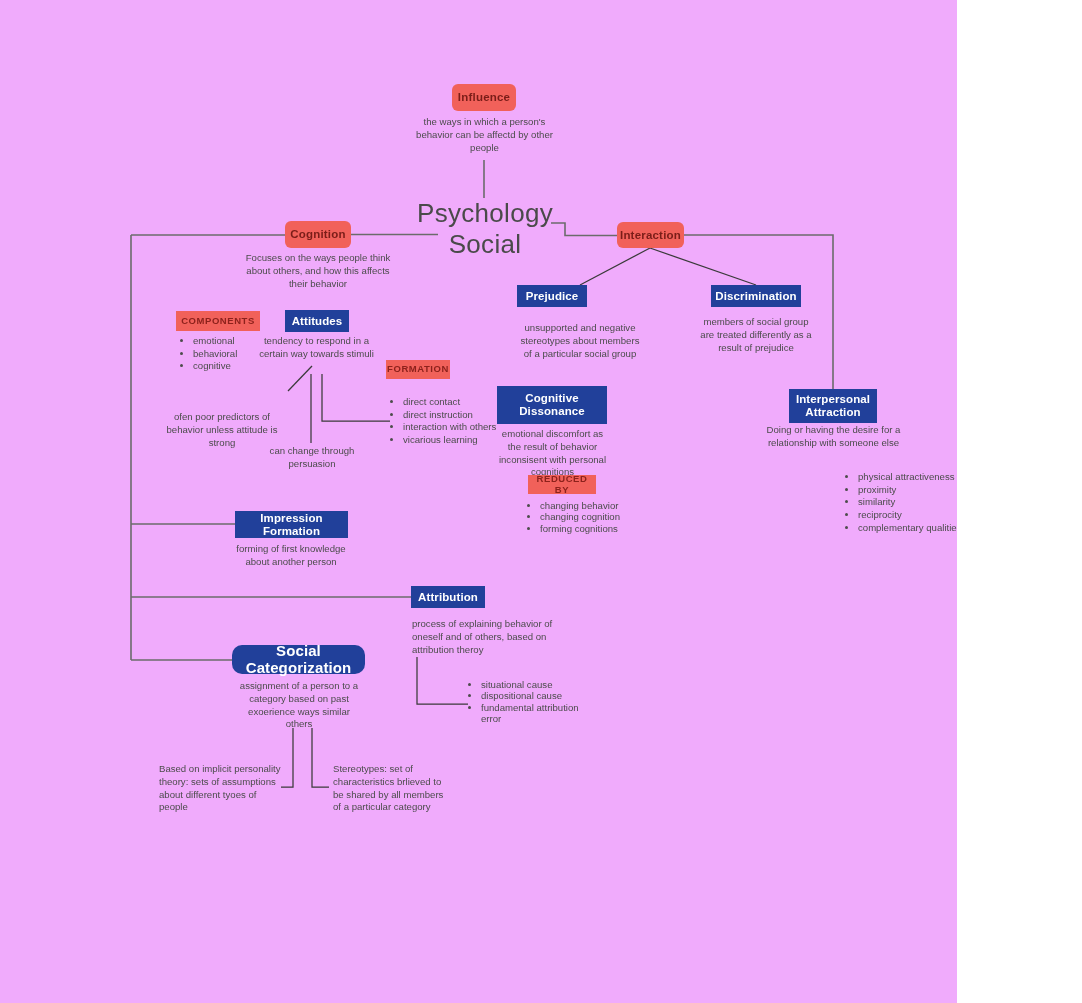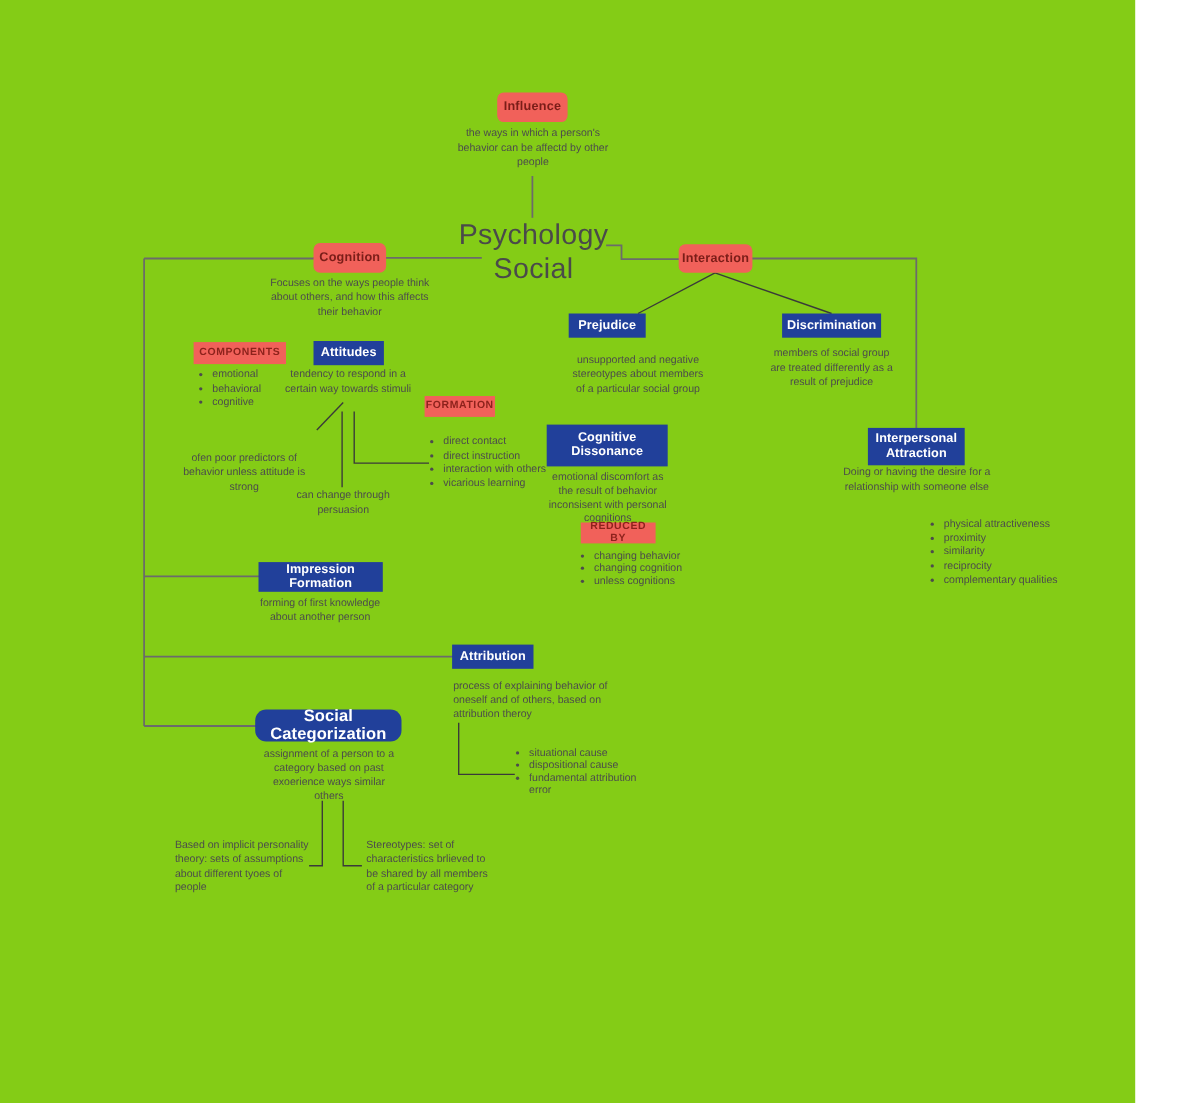--- a/index.html
+++ b/index.html
@@ -8,23 +8,23 @@
     padding: 0;
     background: #ffffff;
   }
   body {
     font-family: "Liberation Sans", sans-serif;
     color: #3c3c3c;
     -webkit-font-smoothing: antialiased;
   }
   #canvas {
     position: relative;
-    width: 1032px;
+    width: 957px;
     height: 1003px;
-    background: #84cc16;
+    background: #f0abfc;
     overflow: hidden;
   }
   #wires {
     position: absolute;
     left: 0;
     top: 0;
     width: 1082px;
     height: 1003px;
     pointer-events: none;
   }
@@ -204,21 +204,21 @@
     <span>Cognitive</span>
     <span>Dissonance</span>
   </div>
   <div class="desc" style="left:494px; top:428px; width:117px;">emotional discomfort as the result of behavior inconsisent with personal cognitions</div>
   <div class="node node-tag" style="left:528px; top:475px; width:68px; height:19px;">
     <span>REDUCED BY</span>
   </div>
   <ul class="bullets tight" style="left:527px; top:500px; width:96px;">
     <li>changing behavior</li>
     <li>changing cognition</li>
-    <li>unless cognitions</li>
+    <li>forming cognitions</li>
   </ul>
 
   <div class="node node-blue" style="left:789px; top:389px; width:88px; height:34px; flex-direction:column;">
     <span>Interpersonal</span>
     <span>Attraction</span>
   </div>
   <div class="desc" style="left:756px; top:424px; width:155px;">Doing or having the desire for a relationship with someone else</div>
   <ul class="bullets" style="left:845px; top:471px; width:140px;">
     <li>physical attractiveness</li>
     <li>proximity</li>

